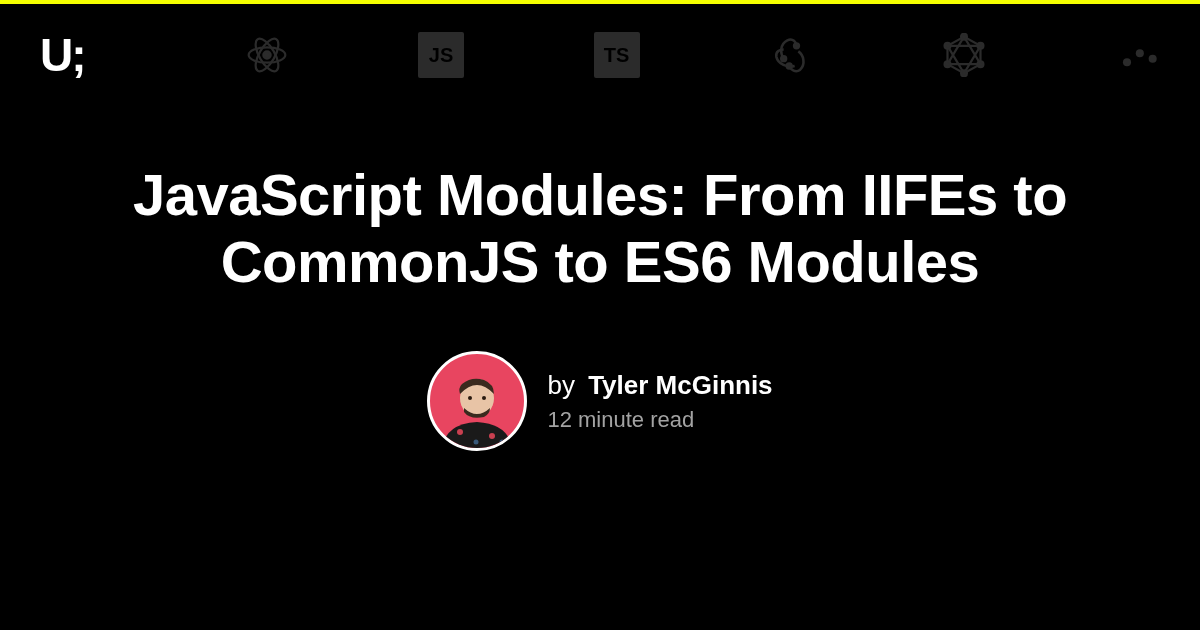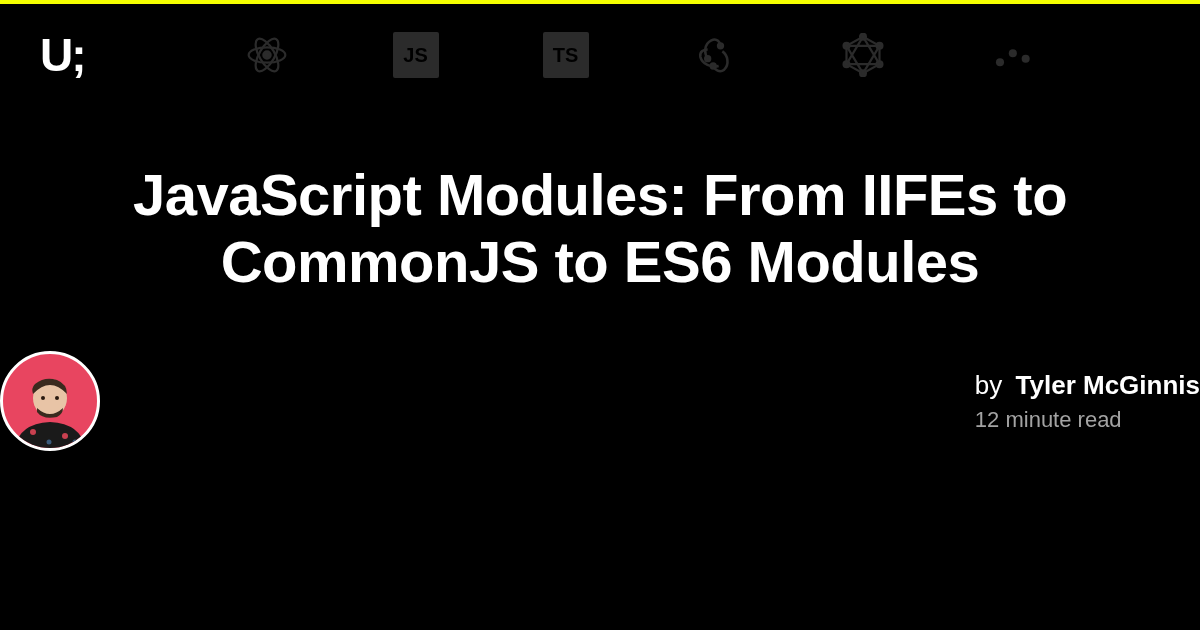--- a/index.html
+++ b/index.html
@@ -25,24 +25,24 @@
   }
   .logo {
     font-size: 46px;
     font-weight: 900;
     color: #fff;
     letter-spacing: -2px;
     margin-right: 40px;
   }
   .nav-icons {
     display: flex;
-    gap: 104px;
+    gap: 81px;
     align-items: center;
     flex: 1;
-    justify-content: flex-start;
+    justify-content: space-between;
   }
   .nav-icon {
     width: 44px;
     height: 44px;
     display: flex;
     align-items: center;
     justify-content: center;
     color: #2b2b2b;
   }
   .nav-icon svg { width: 100%; height: 100%; }
@@ -67,21 +67,21 @@
     font-size: 58px;
     font-weight: 800;
     line-height: 1.15;
     letter-spacing: -0.5px;
     max-width: 1000px;
     margin: 0 auto;
   }
   .author-block {
     display: flex;
     align-items: center;
-    justify-content: space-between;
+    justify-content: center;
     margin-top: 56px;
     gap: 20px;
   }
   .avatar {
     width: 100px;
     height: 100px;
     border-radius: 50%;
     border: 3px solid #fff;
     background: #e84560;
     position: relative;

